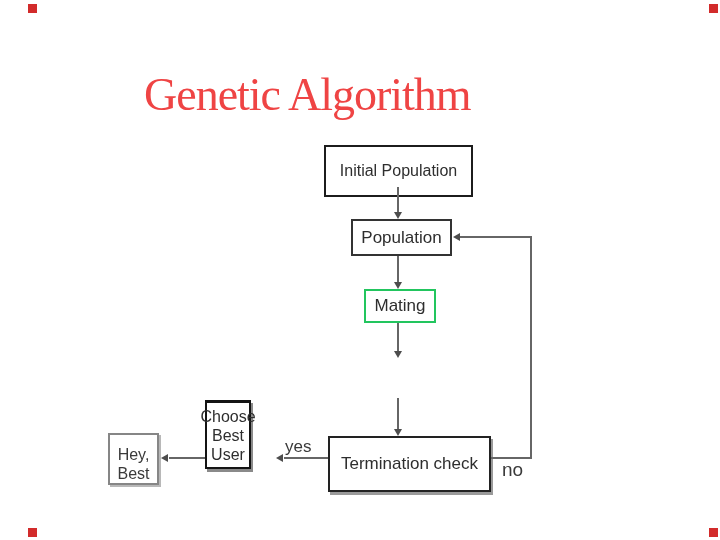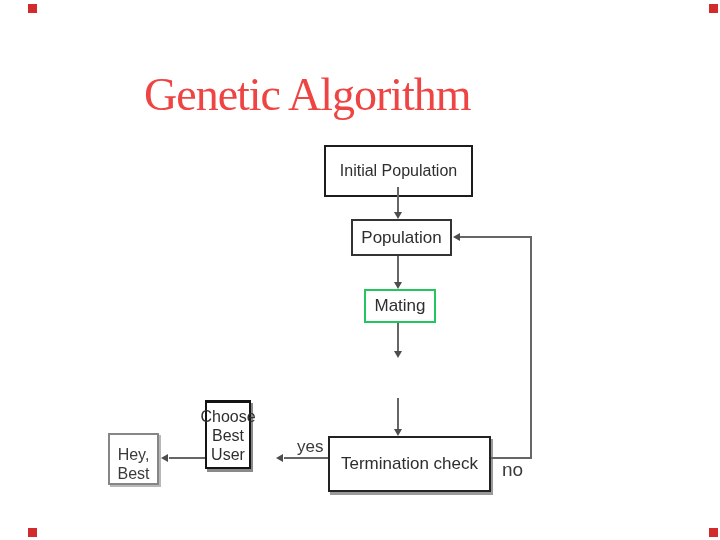--- a/index.html
+++ b/index.html
@@ -31,21 +31,21 @@
     position:absolute;width:0;height:0;
     border-left:4px solid transparent;border-right:4px solid transparent;
     border-top:7px solid #4d4d4d;
   }
   .ah-left{
     position:absolute;width:0;height:0;
     border-top:4px solid transparent;border-bottom:4px solid transparent;
     border-right:7px solid #4d4d4d;
   }
   .edge-label{position:absolute;color:#3a3a3a;white-space:nowrap;}
-  .lbl-yes{left:285px;top:437px;font-size:17px;margin-left:12px;}
+  .lbl-yes{left:285px;top:437px;font-size:17px;}
   .lbl-no{left:502px;top:459px;font-size:19px;}
   .corner{position:absolute;width:9px;height:9px;background:#d22b2b;}
   .c-tl{left:28px;top:4px;}
   .c-tr{left:709px;top:4px;}
   .c-bl{left:28px;top:528px;}
   .c-br{left:709px;top:528px;}
 </style>
 </head>
 <body>
 

